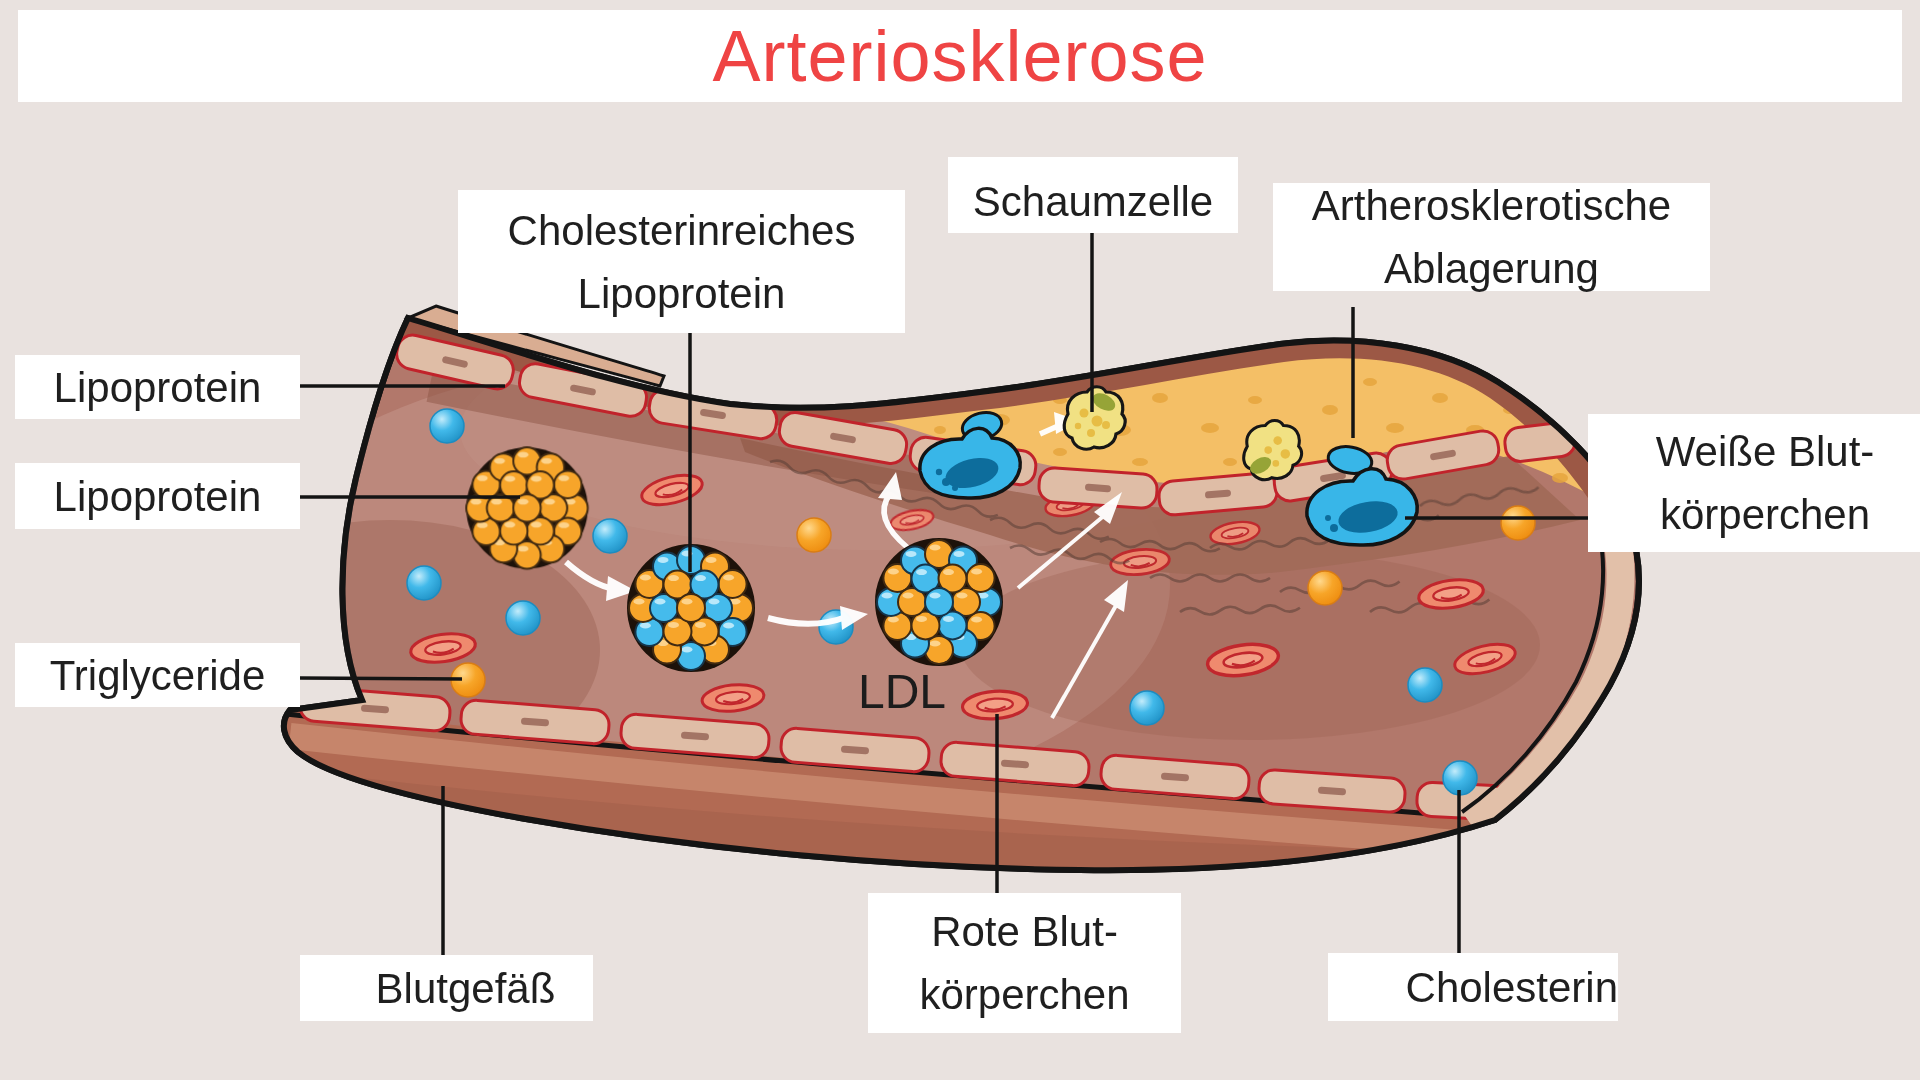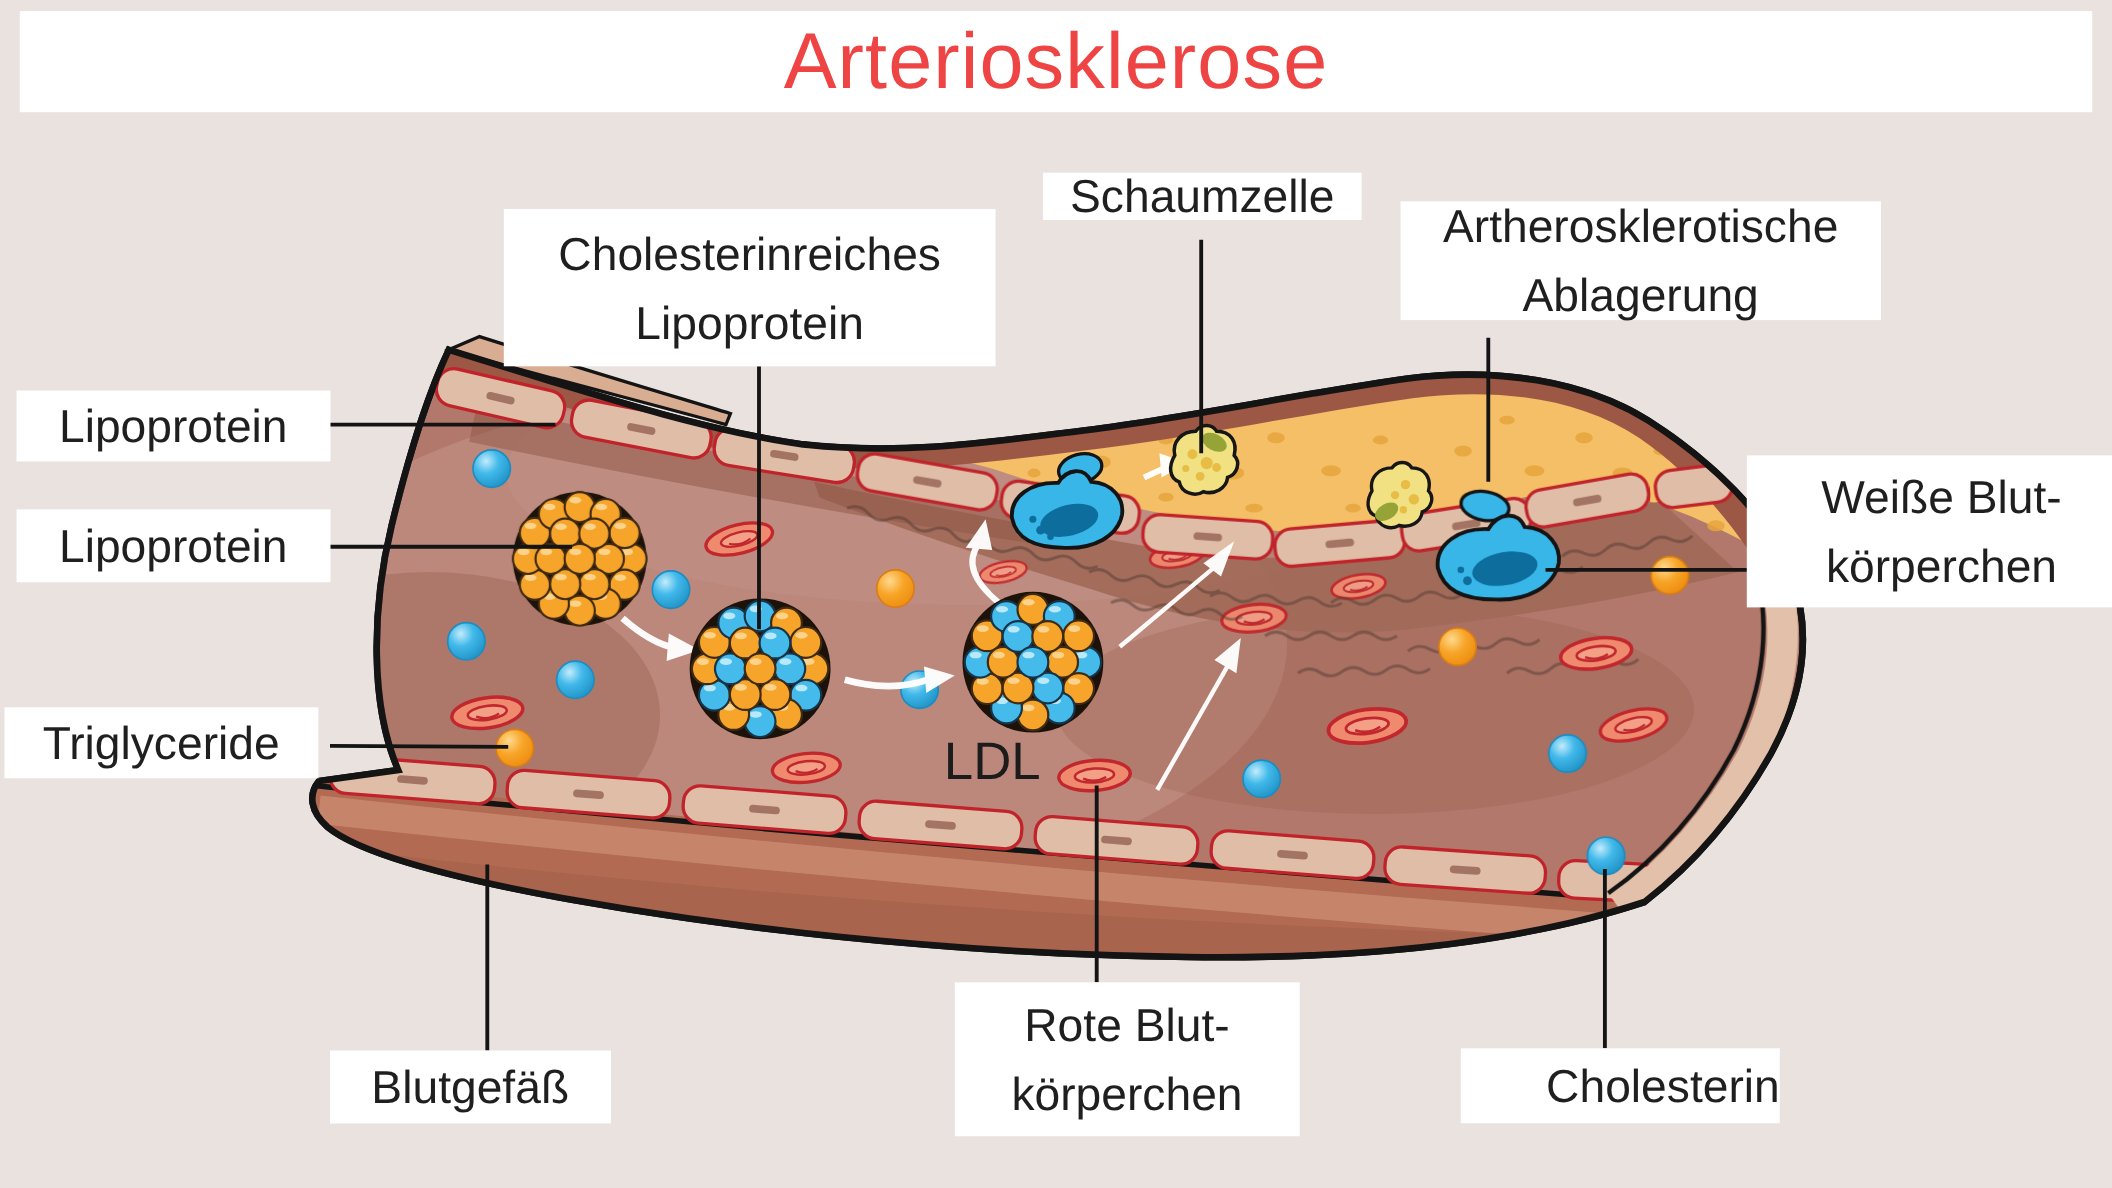--- a/index.html
+++ b/index.html
@@ -430,34 +430,34 @@
   </div>
 
   <div class="lbl" style="left:15px;top:355px;width:285px;height:64px;">
     <span>Lipoprotein</span>
   </div>
 
   <div class="lbl" style="left:15px;top:463px;width:285px;height:66px;">
     <span>Lipoprotein</span>
   </div>
 
-  <div class="lbl" style="left:4px;top:643px;width:285px;height:64px;">
+  <div class="lbl" style="left:15px;top:643px;width:285px;height:64px;">
     <span>Triglyceride</span>
   </div>
 
-  <div class="lbl" style="left:300px;top:955px;width:255px;height:66px;">
+  <div class="lbl" style="left:300px;top:955px;width:255px;height:66px;padding-left:38px;">
     <span>Blutgefäß</span>
   </div>
 
   <div class="lbl" style="left:458px;top:190px;width:447px;height:143px;">
     <span>Cholesterinreiches</span>
     <span>Lipoprotein</span>
   </div>
 
-  <div class="lbl" style="left:948px;top:157px;width:290px;height:43px;">
+  <div class="lbl" style="left:948px;top:157px;width:290px;height:76px;justify-content:flex-end;">
     <span>Schaumzelle</span>
   </div>
 
   <div class="lbl" style="left:1273px;top:183px;width:437px;height:108px;">
     <span>Artherosklerotische</span>
     <span>Ablagerung</span>
   </div>
 
   <div class="lbl" style="left:1588px;top:414px;width:354px;height:138px;">
     <span>Weiße Blut-</span>

